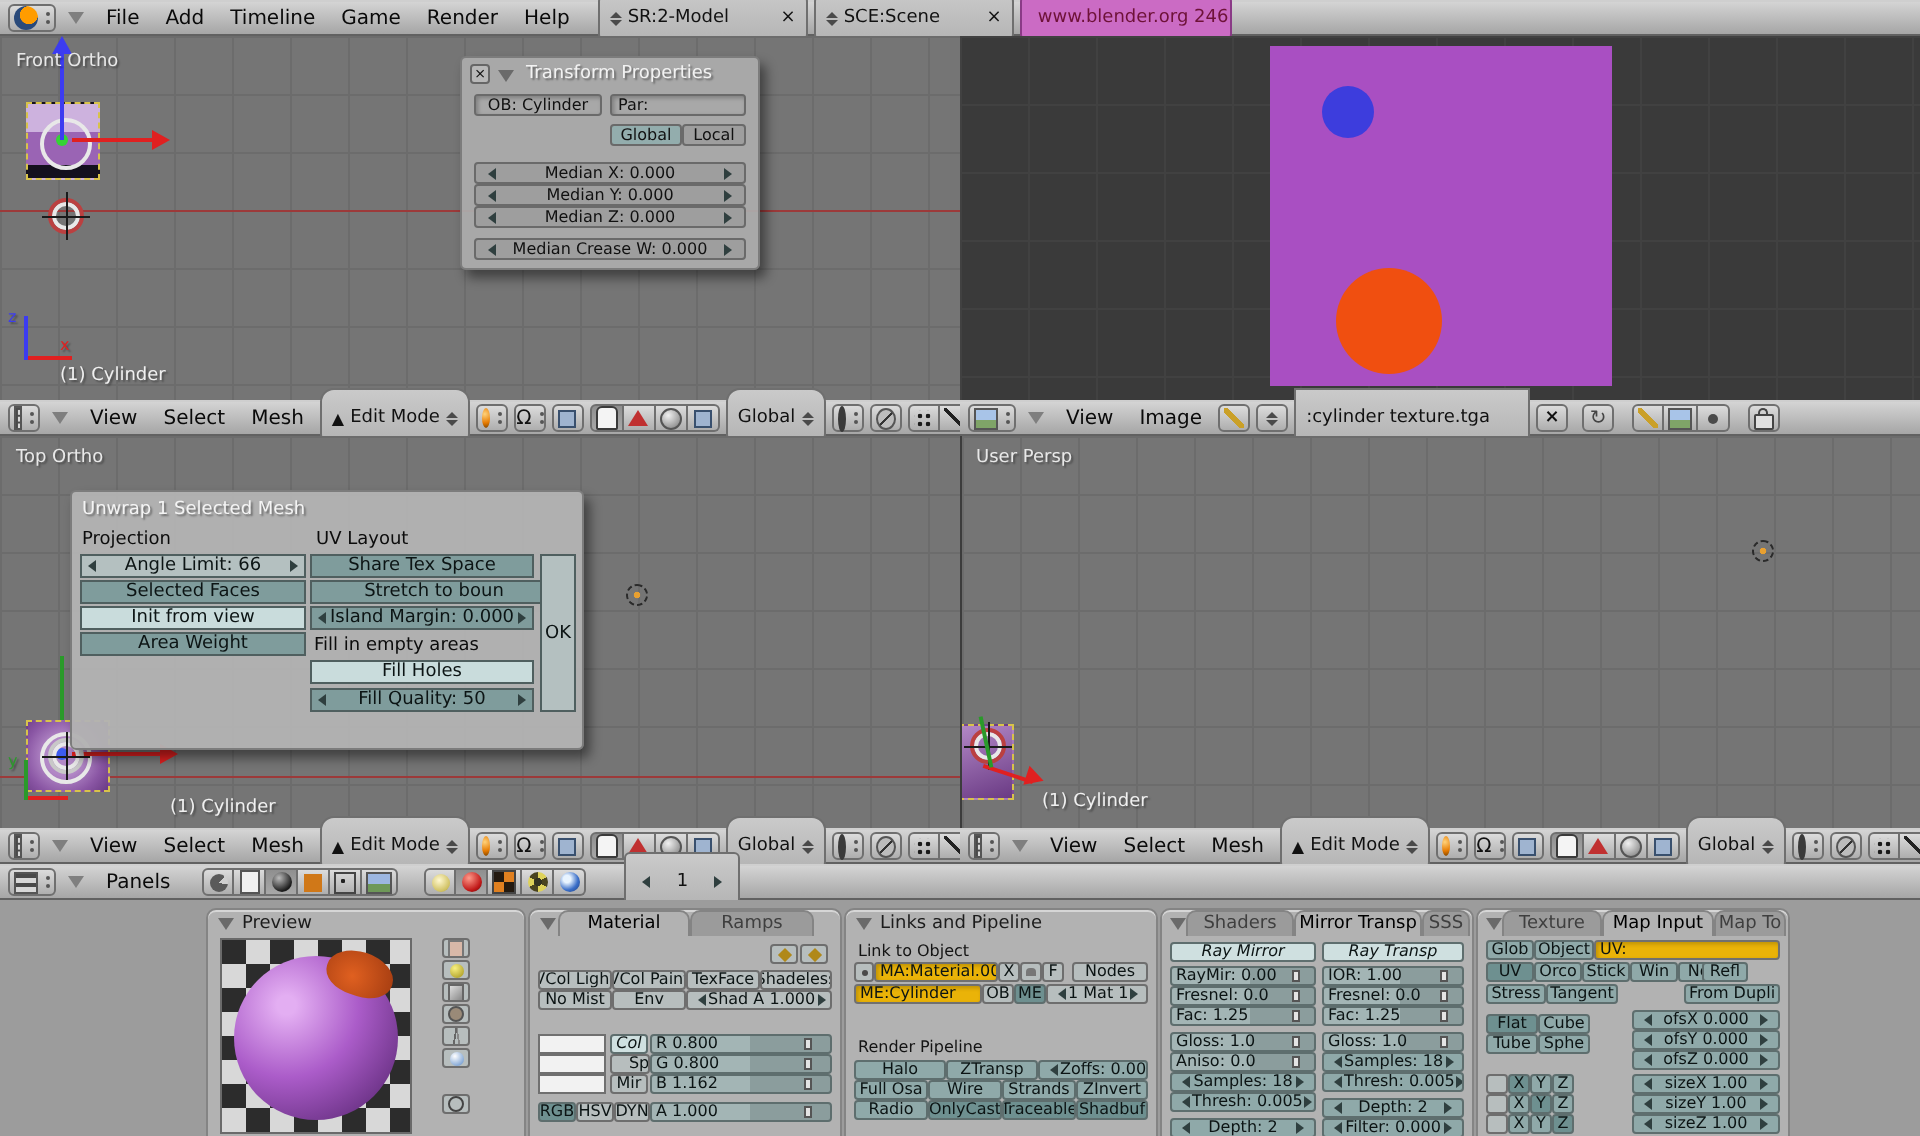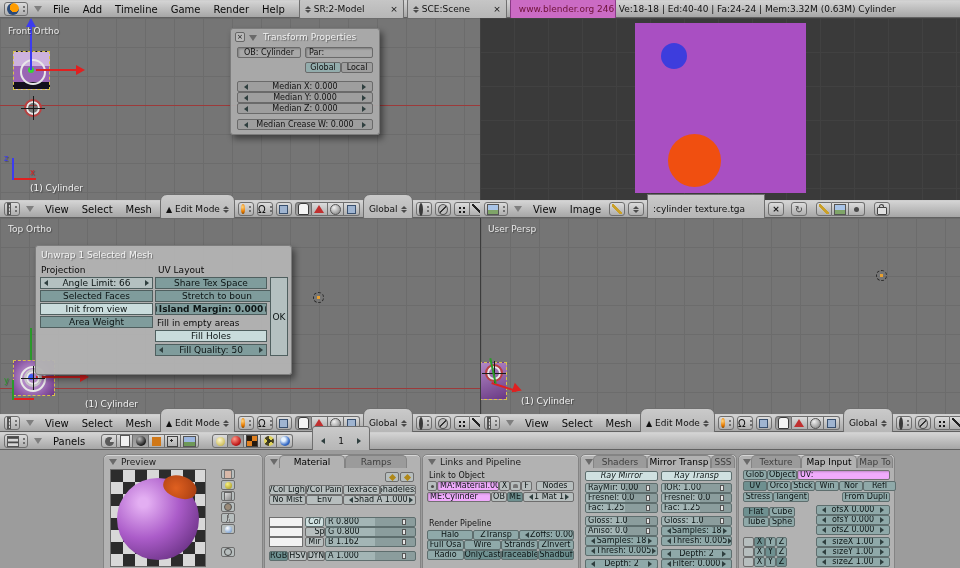--- a/index.html
+++ b/index.html
@@ -76,21 +76,21 @@
   
   .panel{position:absolute;background:#b2b2b2;border:1px solid #848484;border-radius:5px;box-shadow:inset 0 1px 0 #d6d6d6;}
   .ptitle{position:absolute;font-size:9px;color:#1c1c1c;white-space:nowrap;}
   .ptri{position:absolute;width:0;height:0;border-left:4px solid transparent;border-right:4px solid transparent;border-top:6px solid #6a6a6a;}
   .tab{position:absolute;height:13px;box-sizing:border-box;border:1px solid #848484;border-bottom:none;border-radius:5px 5px 0 0;background:#9b9b9b;color:#3f3f3f;font-size:9px;display:flex;align-items:center;justify-content:center;white-space:nowrap;overflow:hidden;}
   .tab.active{background:#b2b2b2;color:#000;}
   .pb{position:absolute;box-sizing:border-box;height:10px;font-size:8px;line-height:8px;display:flex;align-items:center;justify-content:center;gap:1px;border:1px solid #5e6e6e;border-radius:2px;color:#0c1414;background:#8fa9a9;padding:0 2px;white-space:nowrap;overflow:hidden;}
   .pb.gray{background:#b7bebe;border-color:#6e6e6e;}
   .pb.lit{background:#cfe0e0;font-style:italic;}
   .pb.dark{background:#6e9090;}
-  .pb.field{background:#f0abfc;border-color:#707070;box-shadow:inset 1px 1px 2px rgba(0,0,0,.2);justify-content:flex-start;}
+  .pb.field{background:#eab308;border-color:#707070;box-shadow:inset 1px 1px 2px rgba(0,0,0,.2);justify-content:flex-start;}
   .pb.slider{background:linear-gradient(90deg,#a3b5b5 55%,#8b9d9d 55%);justify-content:flex-start;position:absolute;}
   .pb.slider::after{content:"";position:absolute;right:10%;top:1px;bottom:1px;width:2px;background:#e4e4e4;border:1px solid #555;}
   .pb.num{justify-content:space-between;}
   .pl{position:absolute;font-size:8px;color:#141414;white-space:nowrap;}
   .swatch{position:absolute;box-sizing:border-box;background:#f2f2f2;border:1px solid #707070;height:10px;}
   .checker{background:conic-gradient(#d8d8d8 0 25%,#2c2c2c 0 50%,#d8d8d8 0 75%,#2c2c2c 0) 0 0/24px 24px;border:1px solid #6a6a6a;}
 </style>
 </head>
 <body>
 
@@ -124,21 +124,20 @@
           <i class="u"></i>
           <i class="d"></i>
         </span>
         <span>SCE:Scene</span>
         <span style="margin-left:auto;font-size:9px;">×</span>
       </div>
     <div class="dd" style="background:#cb6bc4;border-color:#8a3a86;color:#6e1238;width:106px;">
         <span style="width:7px;height:7px;border-radius:50%;background:radial-gradient(circle at 35% 30%,#ffd080,#d86a10);"></span>
         <span>www.blender.org 246</span>
       </div>
-    <span style="font-size:9px;white-space:nowrap;">Ve:18-18 | Ed:40-40 | Fa:24-24 | Mem:3.32M (0.63M) Cylinder</span>
   </div>
 
   <div class="vp" style="left:0;top:18px;width:480px;height:182px;">
     <div class="r" style="left:0;top:87px;width:480px;height:1px;background:#9c3a3a;"></div>
 
     <div class="r" style="left:13px;top:33px;width:37px;height:39px;border:1px dashed #d8c34a;background:linear-gradient(#cdb2de 0 38%,#9a64b4 38% 82%,#14101e 82%);"></div>
     <div class="manip-circle" style="left:20px;top:41px;width:22px;height:22px;"></div>
     <div class="r" style="left:28px;top:49px;width:6px;height:6px;border-radius:50%;background:#35d435;"></div>
     <div class="r" style="left:30px;top:8px;width:2px;height:44px;background:#3c3cf0;"></div>
     <div class="r" style="left:26px;top:0;width:0;height:0;border-left:5px solid transparent;border-right:5px solid transparent;border-bottom:9px solid #3c3cf0;"></div>
@@ -344,21 +343,21 @@
           <span style="flex:1;text-align:center;">Angle Limit: 66</span>
           <i class="aR"></i>
         </div>
       <div class="ub" style="left:4px;top:44px;width:113px;">Selected Faces</div>
       <div class="ub lit" style="left:4px;top:57px;width:113px;">Init from view</div>
       <div class="ub" style="left:4px;top:70px;width:113px;">Area Weight</div>
       <div class="ub" style="left:119px;top:31px;width:112px;">Share Tex Space</div>
       <div class="ub" style="left:119px;top:44px;width:124px;">Stretch to boun</div>
       <div class="ub" style="left:119px;top:57px;width:112px;">
           <i class="aL"></i>
-          <span style="flex:1;text-align:left;font-weight:bold;">Island Margin: 0.000</span>
+          <span style="flex:1;text-align:left;">Island Margin: 0.000</span>
           <i class="aR"></i>
         </div>
       <span class="r" style="left:121px;top:72px;font-size:9px;color:#0c0c0c;">Fill in empty areas</span>
       <div class="ub lit" style="left:119px;top:84px;width:112px;">Fill Holes</div>
       <div class="ub" style="left:119px;top:98px;width:112px;">
           <i class="aL"></i>
           <span style="flex:1;text-align:center;">Fill Quality: 50</span>
           <i class="aR"></i>
         </div>
       <div class="ub gray" style="left:234px;top:31px;width:18px;height:79px;font-size:9px;">OK</div>
@@ -782,21 +781,21 @@
       <div class="tab active" style="left:62px;top:0;width:56px;">Map Input</div>
       <div class="tab" style="left:118px;top:0;width:36px;">Map To</div>
       <div class="pb" style="left:4px;top:15px;width:24px;">Glob</div>
       <div class="pb" style="left:28px;top:15px;width:30px;">Object</div>
       <div class="pb field" style="left:58px;top:15px;width:93px;">UV:</div>
       <div class="pb dark" style="left:4px;top:26px;width:24px;">UV</div>
       <div class="pb" style="left:28px;top:26px;width:24px;">Orco</div>
       <div class="pb" style="left:52px;top:26px;width:24px;">Stick</div>
       <div class="pb" style="left:76px;top:26px;width:24px;">Win</div>
       <div class="pb" style="left:100px;top:26px;width:24px;">Nor</div>
-      <div class="pb" style="left:124px;top:26px;width:33px;">Refl</div>
+      <div class="pb" style="left:112px;top:26px;width:23px;">Refl</div>
       <div class="pb" style="left:4px;top:37px;width:30px;">Stress</div>
       <div class="pb" style="left:34px;top:37px;width:36px;">Tangent</div>
       <div class="pb" style="left:103px;top:37px;width:48px;">From Dupli</div>
       <div class="pb dark" style="left:4px;top:52px;width:26px;">Flat</div>
       <div class="pb" style="left:30px;top:52px;width:26px;">Cube</div>
       <div class="pb" style="left:4px;top:62px;width:26px;">Tube</div>
       <div class="pb" style="left:30px;top:62px;width:26px;">Sphe</div>
       <div class="pb num" style="left:77px;top:50px;width:74px;">
           <i class="aL"></i>
           <span>ofsX 0.000</span>

